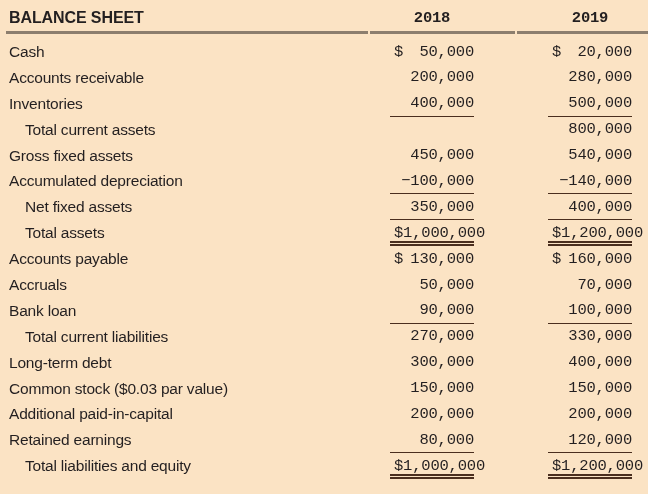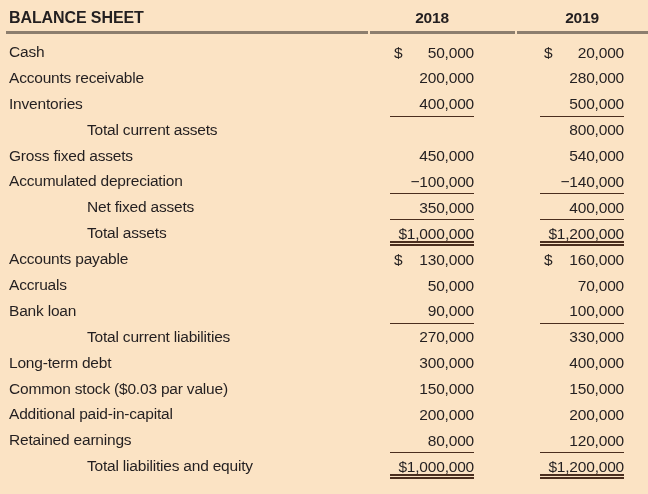--- a/index.html
+++ b/index.html
@@ -10,24 +10,24 @@
   .sheet {
     width:648px; height:494px; overflow:hidden;
     background:var(--background); color:var(--text);
     font-size:15.5px; letter-spacing:-0.2px;
     padding-top:6px;
   }
   .header-row { display:flex; height:24px; align-items:center; }
   .title { font-weight:700; font-size:16px; letter-spacing:-0.1px; }
   .label-col { flex:1; padding-left:9px; line-height:25.9px; white-space:nowrap; }
   .header-row .label-col { line-height:24px; }
-  .row.indent .label-col { padding-left:41px;margin-left:46px; }
-  .amt { display:flex; justify-content:flex-end; }
+  .row.indent .label-col { padding-left:25px; }
+  .amt { display:flex; justify-content:flex-end;font-family:Liberation Mono, monospace; }
   .c2018 { width:147px; padding-right:43px; }
-  .c2019 { width:131px; padding-right:24px; }
+  .c2019 { width:131px; padding-right:16px; }
   .amt-box {
     width:84px; display:flex; justify-content:space-between; align-items:baseline;
     line-height:21px; margin-top:2.5px; padding-left:4px; white-space:nowrap;
   }
   .amt-box.head {
     display:block; text-align:center; font-weight:700; font-size:15.5px;
     line-height:24px; margin-top:0; padding-left:0;
   }
   .head-rule { display:flex; height:3px; margin:1px 0 0 6px; gap:2px; }
   .seg { background:var(--header-rule); height:3px; }

